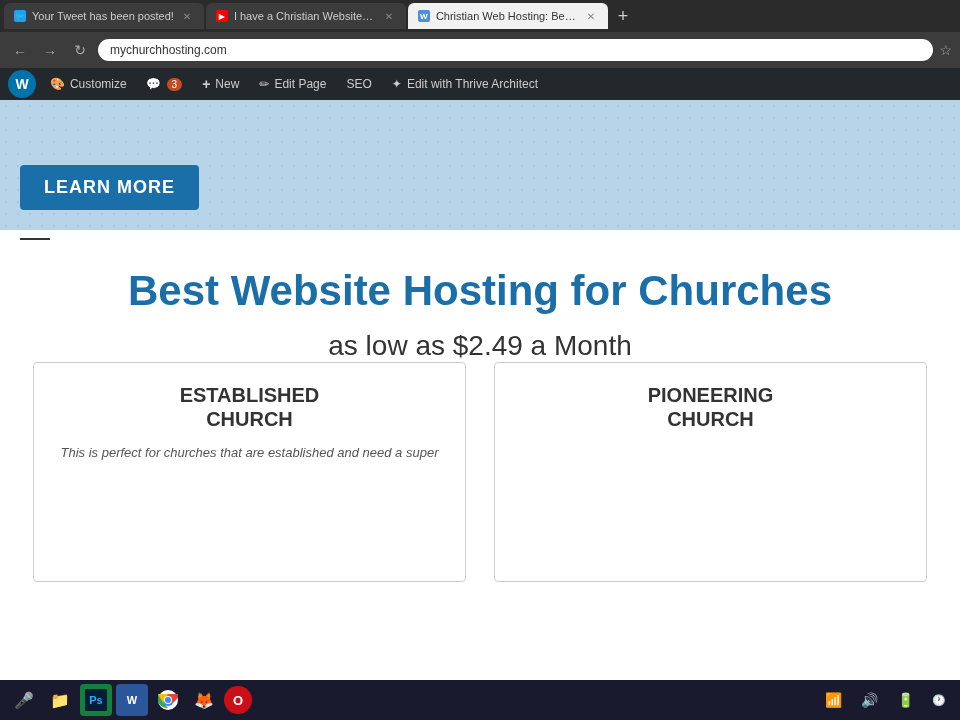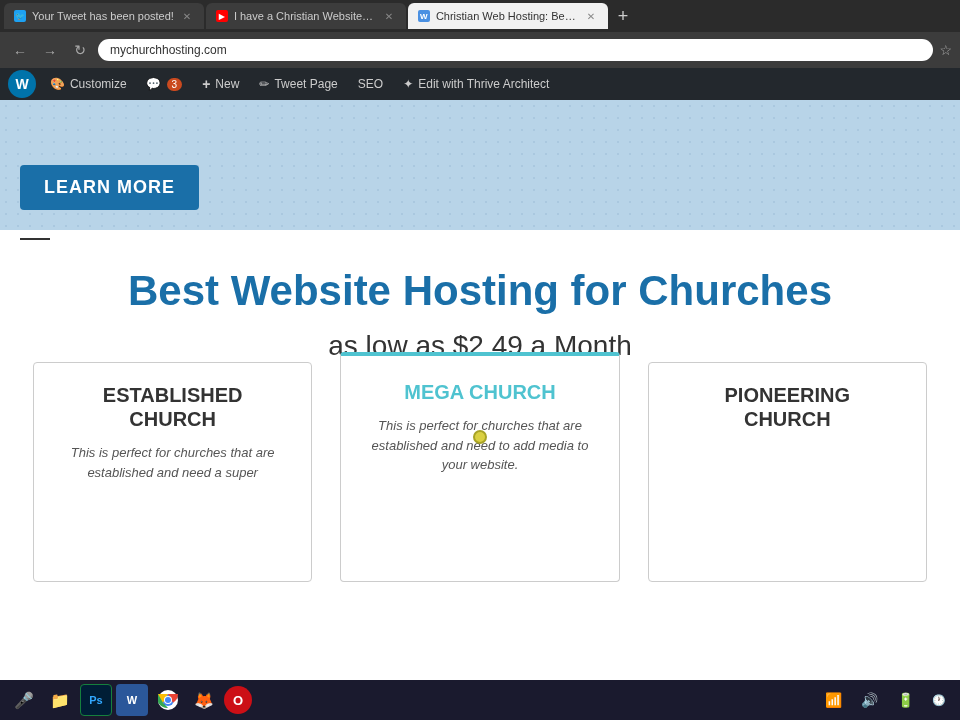--- a/index.html
+++ b/index.html
@@ -319,21 +319,21 @@
   <div class="wp-admin-item">
     <span>💬</span>
     <span class="badge">3</span>
   </div>
   <div class="wp-admin-item">
     <span style="font-size:14px;font-weight:bold;">+</span>
     <span>New</span>
   </div>
   <div class="wp-admin-item">
     <span>✏</span>
-    <span>Tweet Page</span>
+    <span>Edit Page</span>
   </div>
   <div class="wp-admin-item">
     <span>SEO</span>
   </div>
   <div class="wp-admin-item">
     <span>✦</span>
     <span>Edit with Thrive Architect</span>
   </div>
 </div>
 
@@ -352,45 +352,37 @@
   <div class="cards-container">
 
     <div class="card">
       <div class="card-title">
         <span>ESTABLISHED</span><br>
         <span>CHURCH</span>
       </div>
       <p class="card-desc">This is perfect for churches that are established and need a super</p>
     </div>
 
-    <div class="card featured" style="position:relative;">
-      <div class="card-title">
-        <span>MEGA CHURCH</span>
-      </div>
-      <p class="card-desc">This is perfect for churches that are established and need to add media to your website.</p>
-
-      <div style="position:absolute;top:36%;left:50%;transform:translate(-50%,-50%);width:14px;height:14px;background:#d4c820;border-radius:50%;border:2px solid #9a9400;opacity:0.85;"></div>
-    </div>
 
     <div class="card">
       <div class="card-title">
         <span>PIONEERING</span><br>
         <span>CHURCH</span>
       </div>
     </div>
   </div>
 </div>
 
 <div class="taskbar">
 
   <div class="taskbar-icon" style="color:#fff;font-size:16px;">🎤</div>
 
   <div class="taskbar-icon" style="color:#ffd700;font-size:16px;">📁</div>
 
-  <div class="taskbar-icon" style="background:#001e36;border:1px solid #15803d;border-radius:4px;">
+  <div class="taskbar-icon" style="background:#001e36;border:5px solid #15803d;border-radius:4px;">
     <span style="color:#31a8ff;font-size:11px;font-weight:bold;">Ps</span>
   </div>
 
   <div class="taskbar-icon" style="background:#2b579a;border-radius:4px;">
     <span style="color:#fff;font-size:11px;font-weight:bold;">W</span>
   </div>
 
   <div class="taskbar-icon">
     <svg width="20" height="20" viewBox="0 0 20 20">
       <circle cx="10" cy="10" r="10" fill="#fff"></circle>

